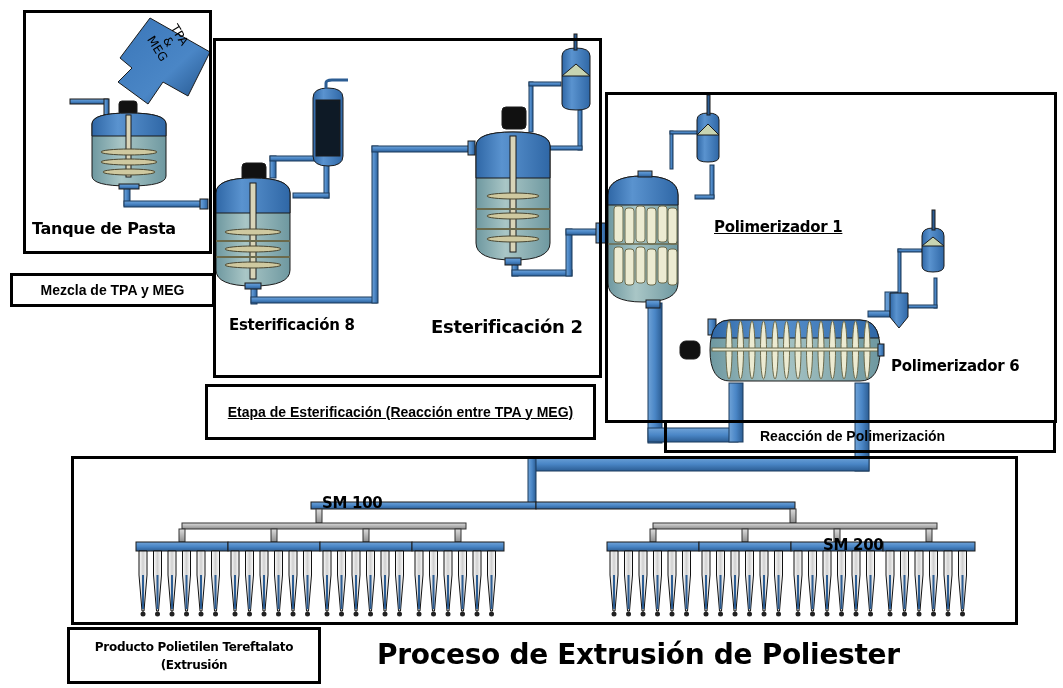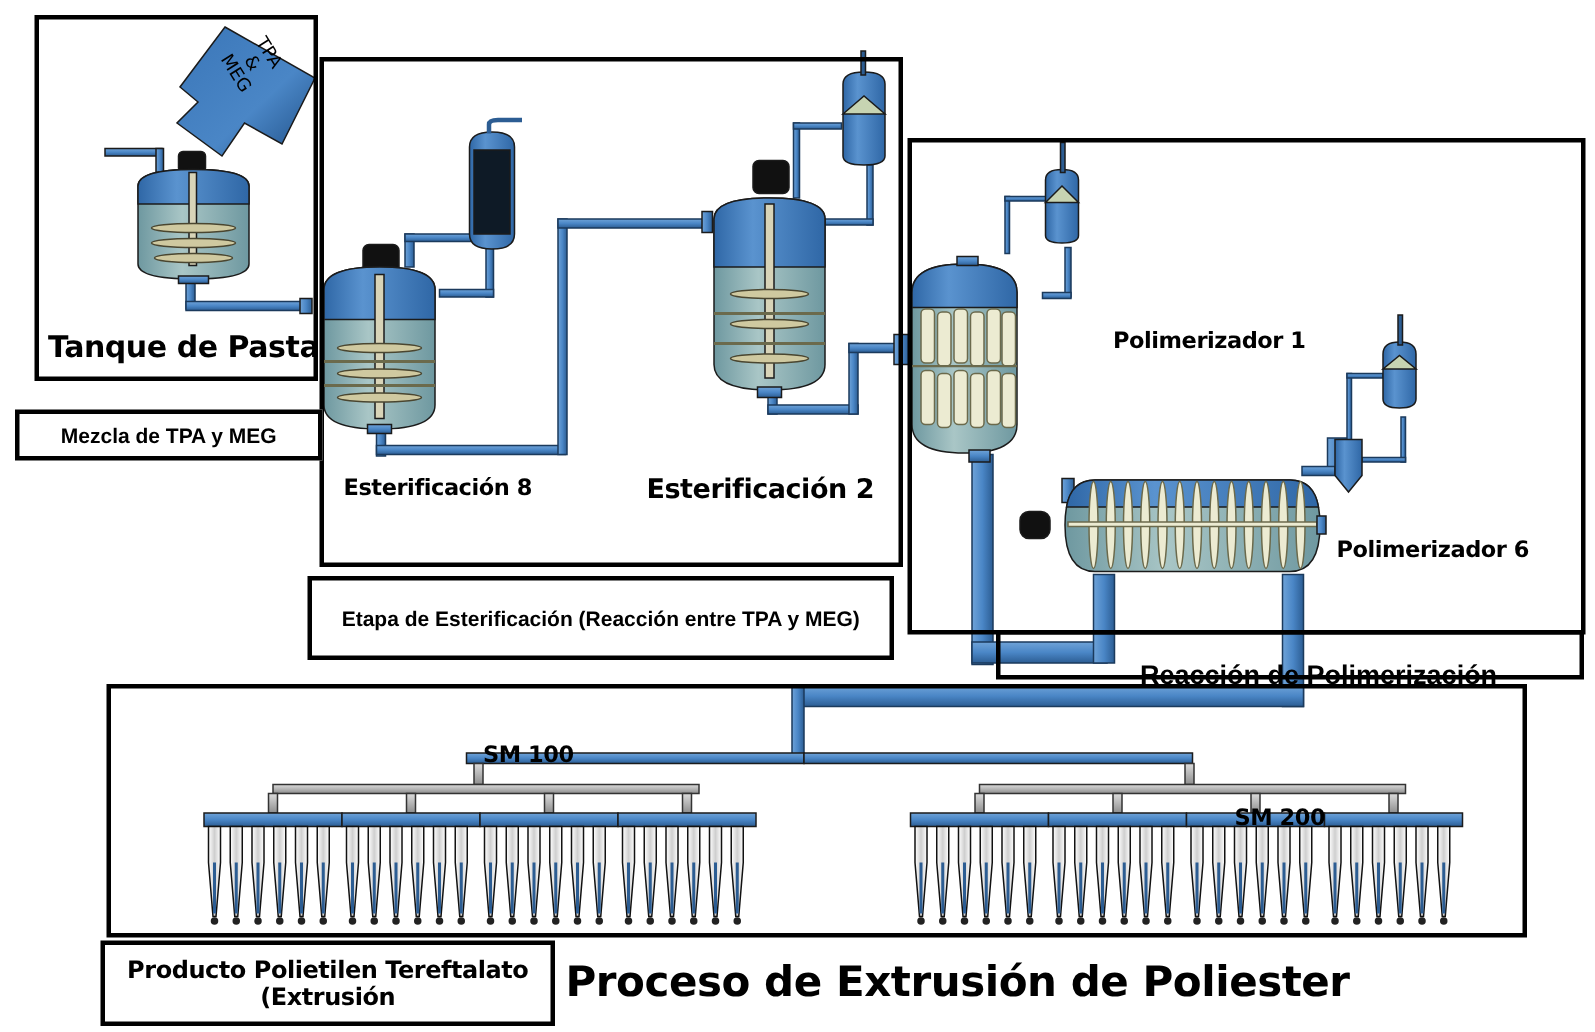--- a/index.html
+++ b/index.html
@@ -389,37 +389,37 @@
         <rect x="961.5" y="575" width="2" height="34" fill="#2c5d93"></rect>
         <circle cx="962.5" cy="614" r="2.5" fill="#222"></circle>
       </g>
   </svg>
 
   <div class="box" style="left:23px;top:10px;width:189px;height:244px;"></div>
   <div class="box" style="left:213px;top:38px;width:389px;height:340px;"></div>
   <div class="box" style="left:605px;top:92px;width:452px;height:331px;"></div>
   <div class="box" style="left:71px;top:456px;width:947px;height:169px;"></div>
 
-  <div class="lbl calibri" style="left:32px;top:219px;font-size:20px;">Tanque de Pasta</div>
+  <div class="lbl calibri" style="left:32px;top:219px;font-size:16px;">Tanque de Pasta</div>
   <div class="capbox arial" style="left:10px;top:273px;width:205px;height:34px;font-size:14px;">
     <span>Mezcla de TPA y MEG</span>
   </div>
 
   <div class="lbl calibri" style="left:229px;top:316px;font-size:15px;">Esterificación 8</div>
   <div class="lbl calibri" style="left:431px;top:316px;font-size:18px;">Esterificación 2</div>
-  <div class="capbox arial" style="left:205px;top:384px;width:391px;height:56px;font-size:14px;line-height:19px;white-space:normal;padding:0 16px;">
+  <div class="capbox arial" style="left:205px;top:384px;width:391px;height:56px;font-size:14px;line-height:19px;white-space:normal;padding:0 16px;text-decoration:underline;">
     <span>Etapa de Esterificación (Reacción entre TPA y MEG)</span>
   </div>
 
-  <div class="lbl calibri" style="left:742px;top:218px;font-size:15px;">Polimerizador 1</div>
+  <div class="lbl calibri" style="left:714px;top:218px;font-size:15px;text-decoration:underline;">Polimerizador 1</div>
   <div class="lbl calibri" style="left:891px;top:357px;font-size:15px;">Polimerizador 6</div>
   <div class="box" style="left:664px;top:420px;width:392px;height:33px;"></div>
-  <div class="lbl arial" style="left:760px;top:428px;font-size:18px;margin-top:12px;">Reacción de Polimerización</div>
+  <div class="lbl arial" style="left:760px;top:428px;font-size:14px;">Reacción de Polimerización</div>
 
   <div class="lbl calibri" style="left:322px;top:466px;font-size:15px;margin-top:28px;">SM 100</div>
   <div class="lbl calibri" style="left:823px;top:488px;font-size:15px;margin-top:48px;">SM 200</div>
 
-  <div class="capbox calibri" style="left:67px;top:627px;width:303px;height:57px;font-size:16px;flex-direction:column;line-height:18px;font-weight:bold;">
+  <div class="capbox calibri" style="left:67px;top:627px;width:254px;height:57px;font-size:12px;flex-direction:column;line-height:18px;font-weight:bold;">
     <span>Producto Polietilen Tereftalato</span>
     <span>(Extrusión</span>
   </div>
   <div class="lbl calibri" style="left:377px;top:638px;font-size:28px;">Proceso de Extrusión de Poliester</div>
 </div>
 
 </body></html>

